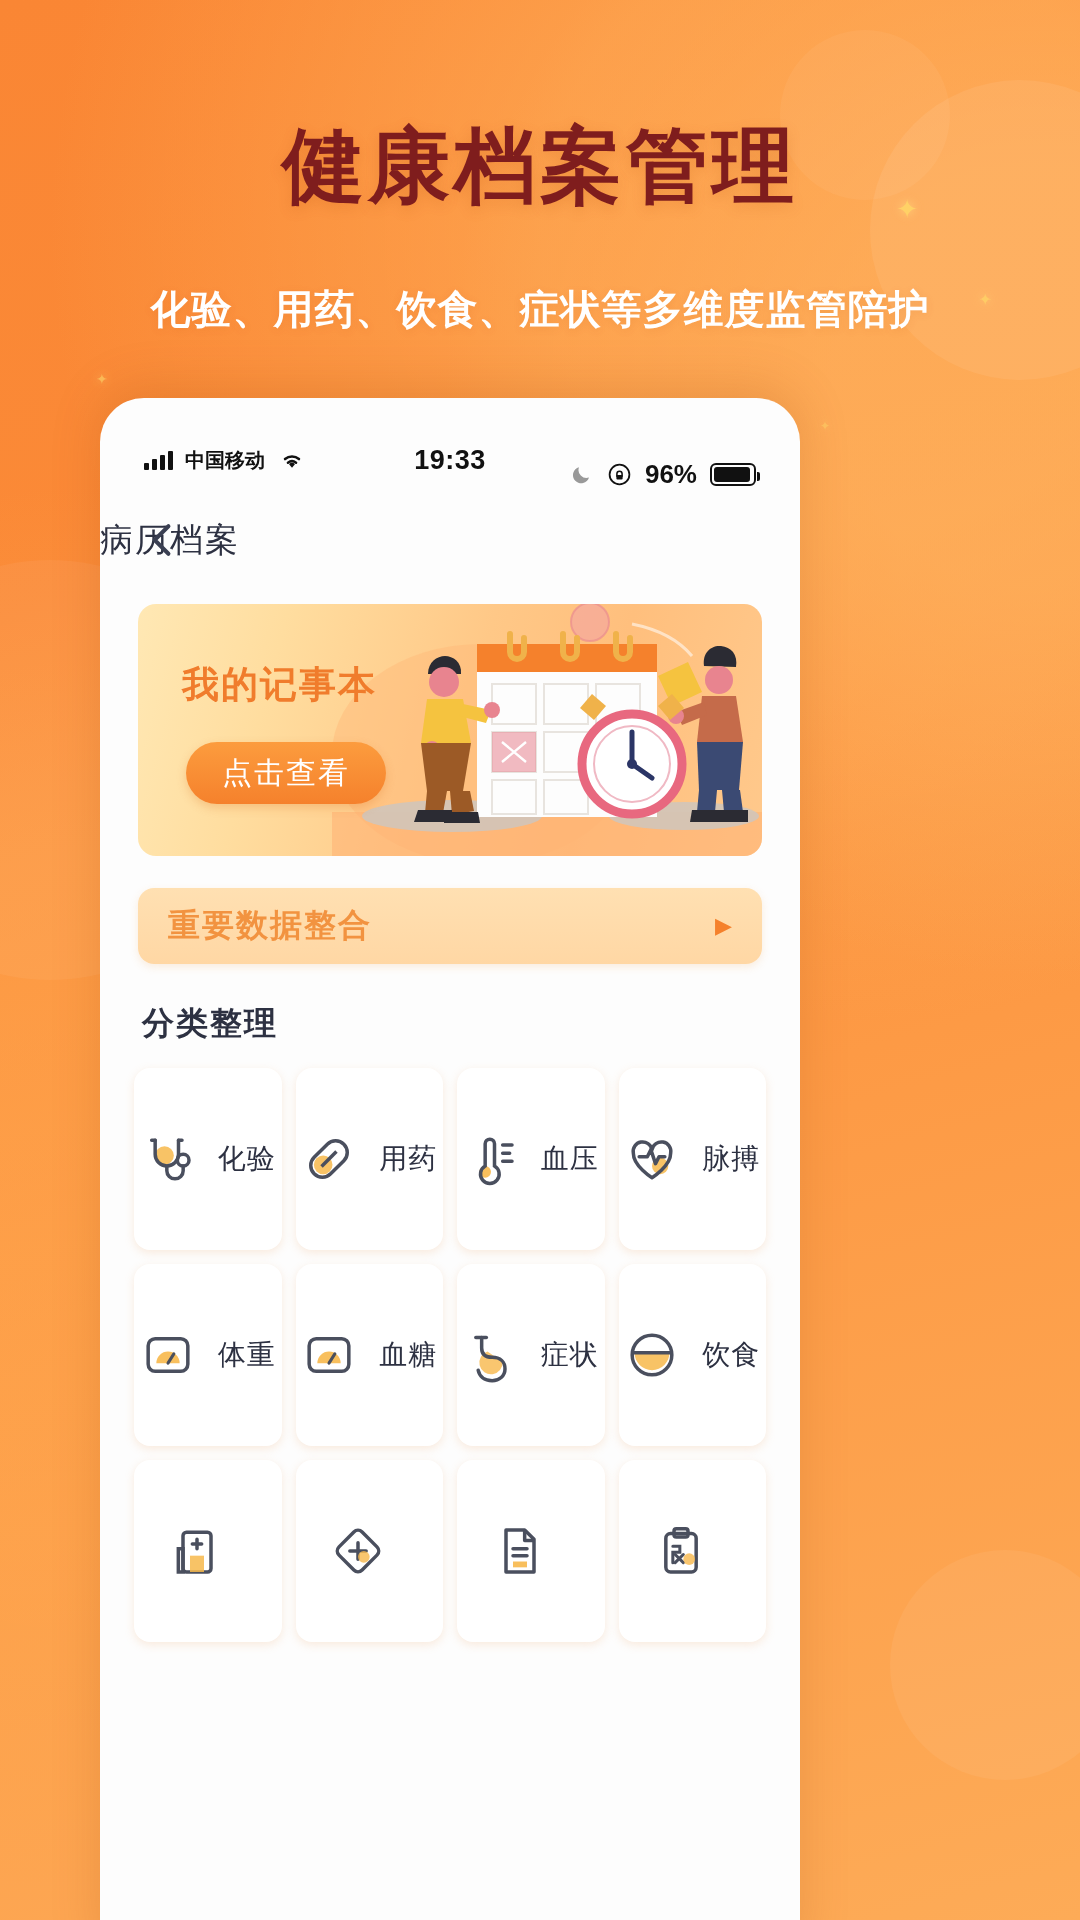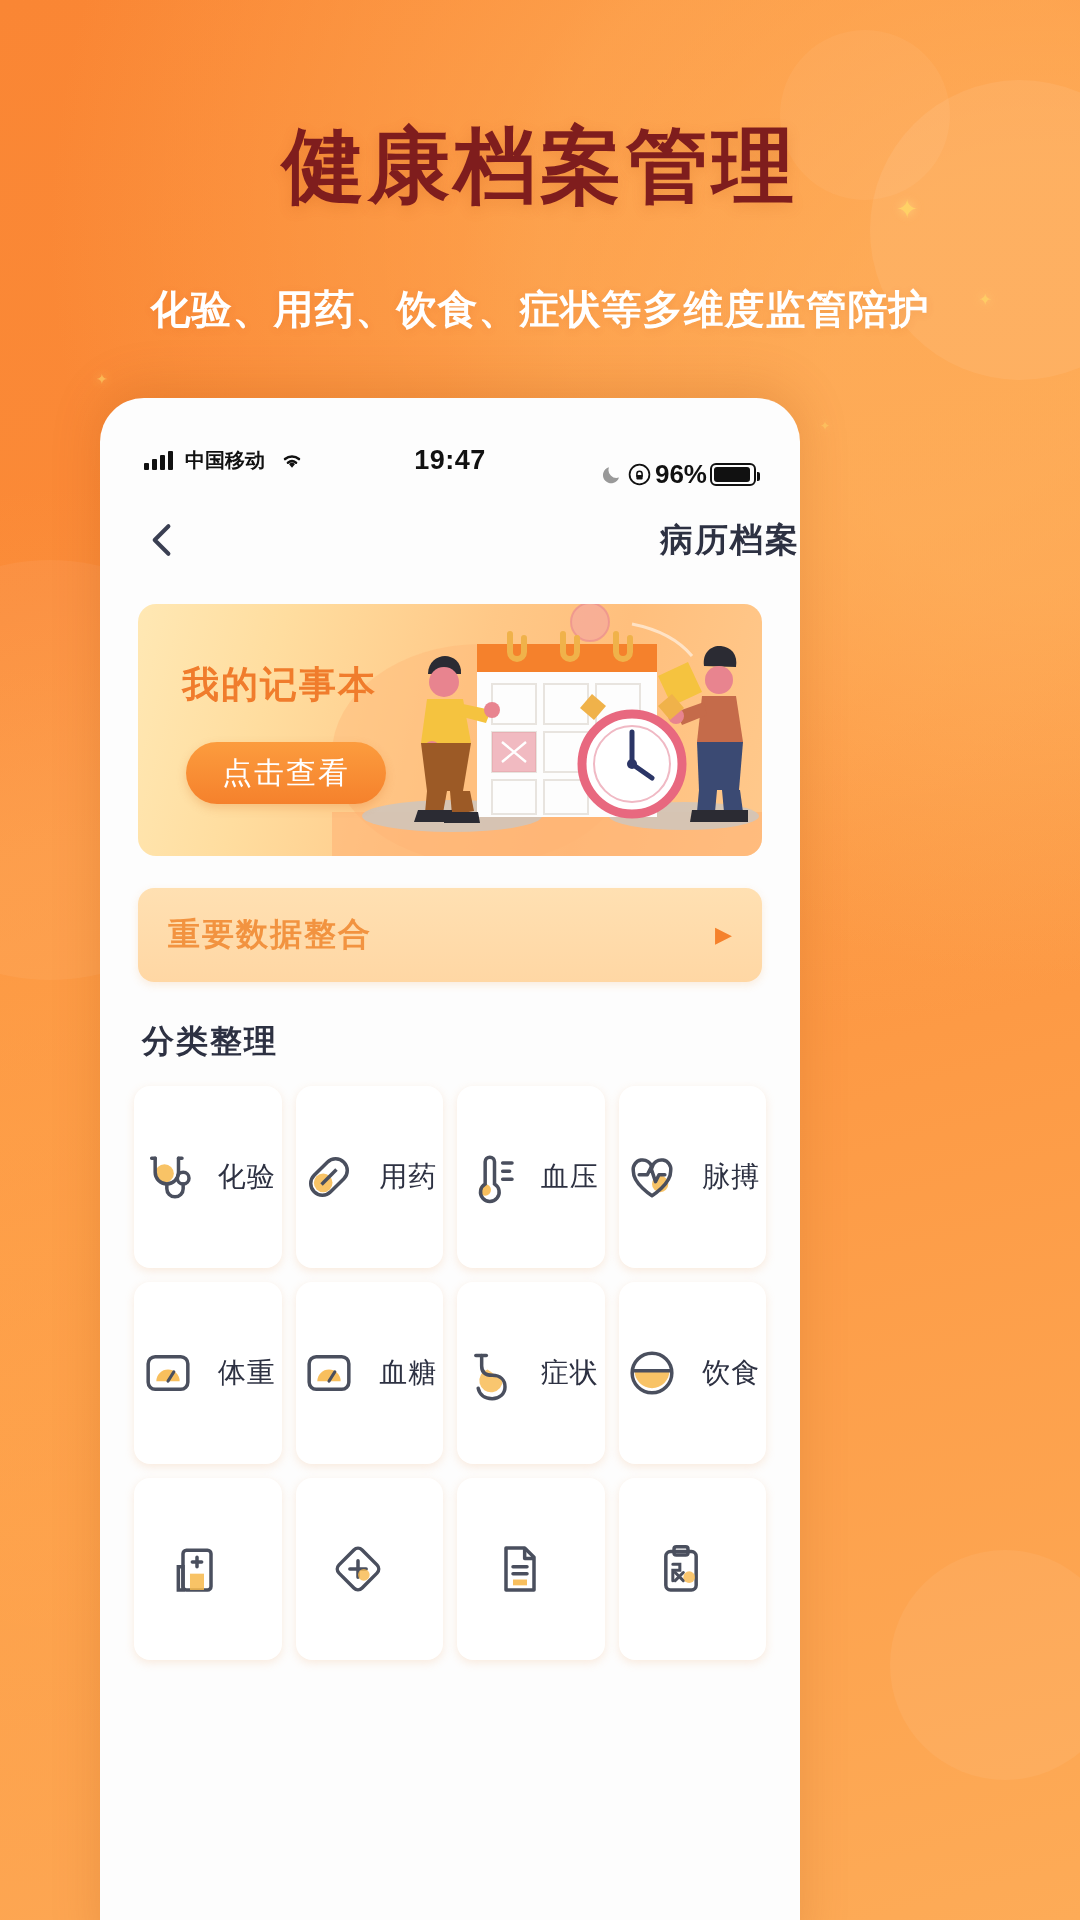--- a/index.html
+++ b/index.html
@@ -66,43 +66,43 @@
   
   #status-bar {
     height:96px; display:flex; align-items:center;
     padding:28px 44px 0 44px; position:relative;
   }
   .sb-left { display:flex; align-items:center; gap:12px; }
   .sb-center {
     position:absolute; left:0; right:0; text-align:center;
     font-size:27px; font-weight:bold; color:#111; letter-spacing:.5px;
   }
-  .sb-right { margin-left:auto; display:flex; align-items:center; gap:3px;margin-top:28px; }
+  .sb-right { margin-left:auto; display:flex; align-items:center; gap:13px;margin-top:28px; }
   .carrier { font-size:20px; font-weight:bold; color:#111; }
   .pct { font-size:26px; font-weight:bold; color:#111; }
   .bars { display:flex; align-items:flex-end; gap:3px; height:20px; }
   .bars i { display:block; width:5px; background:#111; border-radius:1px; }
   .bars i:nth-child(1){height:7px}.bars i:nth-child(2){height:11px}
   .bars i:nth-child(3){height:15px}.bars i:nth-child(4){height:19px}
   .batt {
     width:46px;height:23px;border:2px solid #111;border-radius:6px;
     padding:2px; position:relative;
   }
   .batt::after{content:"";position:absolute;right:-6px;top:7px;width:3px;height:9px;
     background:#111;border-radius:0 2px 2px 0;}
   .batt i{display:block;height:100%;width:96%;background:#111;border-radius:3px;}
 
   
   #nav-bar {
     height:92px; display:flex; align-items:center; position:relative;
     padding:0 40px;
   }
   #nav-title {
-    position:absolute; left:0; right:0; text-align:right;
-    font-size:33px; color:#2d3142; letter-spacing:2px;font-weight:bold;
+    position:absolute; left:0; right:0; text-align:left;
+    font-size:33px; color:#2d3142; letter-spacing:2px;
   }
   #back-btn { position:relative; z-index:2; width:44px; height:44px; }
 
   
   #banner {
     margin:18px 38px 0 38px; height:252px; border-radius:18px;
     position:relative; overflow:hidden;
     background:linear-gradient(105deg,#ffe8b4 0%,#ffdd9f 22%,#ffc887 52%,#ffbf7d 72%,#ffc98c 100%);
   }
   #banner-title {
@@ -116,21 +116,21 @@
     width:200px; height:62px; border-radius:31px;
     background:linear-gradient(180deg,#fc9c3e 0%,#f5812c 100%);
     color:#fff; font-size:30px; letter-spacing:2px;
     display:flex; align-items:center; justify-content:center;
     box-shadow:0 4px 10px rgba(220,110,30,.25);
   }
   #banner-art { position:absolute; right:0; top:0; width:430px; height:252px; }
 
   
   #data-bar {
-    margin:32px 38px 0 38px; height:94px; border-radius:16px;
+    margin:32px 38px 0 38px; height:76px; border-radius:16px;
     background:linear-gradient(180deg,#ffe0b2 0%,#ffd7a4 100%);
     display:flex; align-items:center; padding:0 30px;
     box-shadow:0 3px 8px rgba(240,160,80,.18);
   }
   #data-bar-label { font-size:32px; font-weight:bold; color:#f29340; letter-spacing:2px; }
   #data-bar-arrow { margin-left:auto; color:#f5812c; font-size:22px; }
 
   
   #section-title {
     margin:38px 0 0 42px; font-size:32px; font-weight:bold; color:#2d3142;
@@ -180,21 +180,21 @@
           <i></i>
           <i></i>
         </span>
       <span class="carrier">中国移动</span>
       <svg class="wifi" width="30" height="22" viewBox="0 0 24 18">
         <path d="M12 15.4l2.4-3a3 3 0 0 0-4.8 0z" fill="#111"></path>
         <path d="M6.3 8.2a9 9 0 0 1 11.4 0" stroke="#111" stroke-width="2.1" fill="none" stroke-linecap="round"></path>
         <path d="M8.7 11.2a5.4 5.4 0 0 1 6.6 0" stroke="#111" stroke-width="2.1" fill="none" stroke-linecap="round"></path>
       </svg>
     </div>
-    <div class="sb-center">19:47</div>
+    <div class="sb-center">19:33</div>
     <div class="sb-right">
       <svg width="24" height="24" viewBox="0 0 24 24">
         <path d="M19 15.5A8 8 0 0 1 9 5.2 8.2 8.2 0 1 0 19 15.5z" fill="#999"></path>
       </svg>
       <svg width="25" height="25" viewBox="0 0 24 24">
         <circle cx="12" cy="12" r="9.5" fill="none" stroke="#111" stroke-width="1.7"></circle>
         <path d="M9.5 13.5v-2.2a2.5 2.5 0 0 1 5 0v2.2z" fill="none" stroke="#111" stroke-width="1.5"></path>
         <rect x="9" y="12.4" width="6" height="4.4" rx="1" fill="#111"></rect>
       </svg>
       <span class="pct">96%</span>

